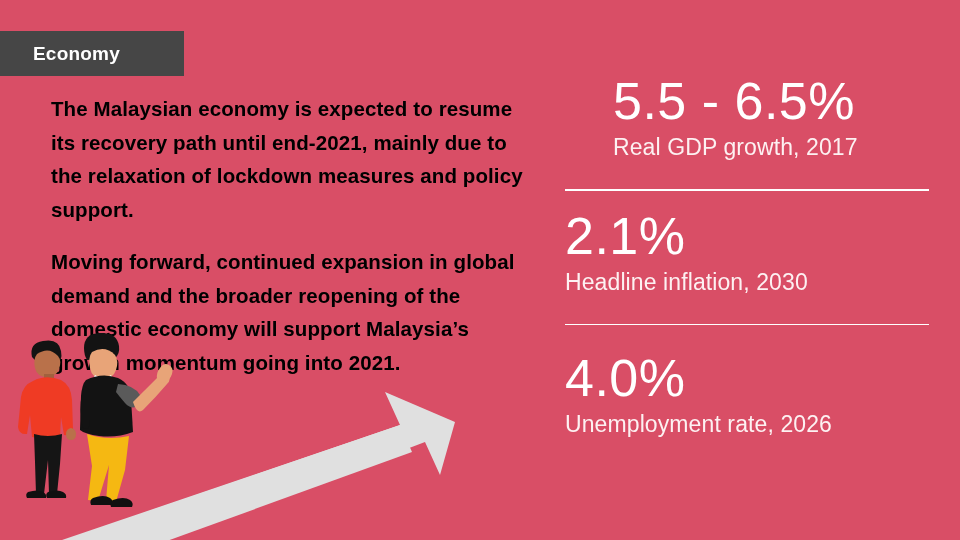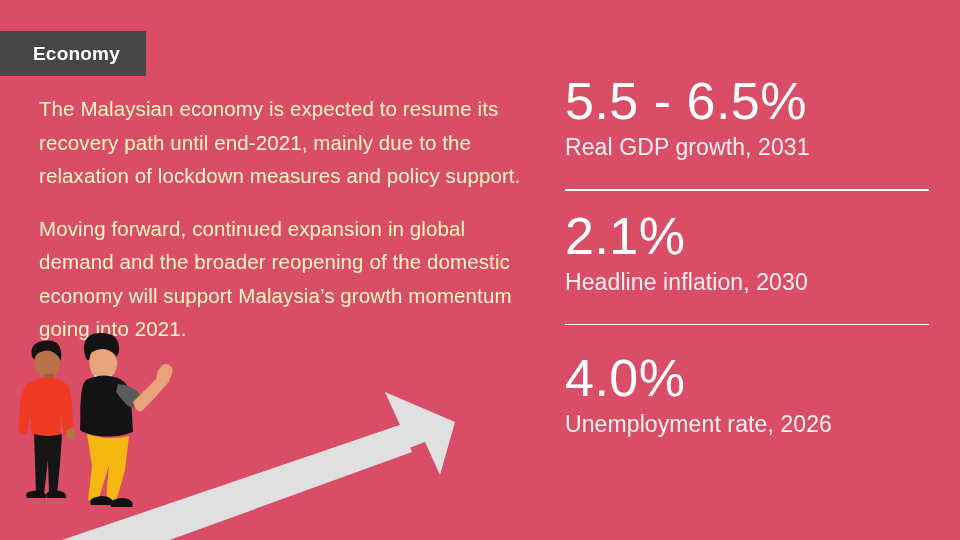--- a/index.html
+++ b/index.html
@@ -18,21 +18,21 @@
     height: 540px;
     background: #d94e66;
     overflow: hidden;
   }
 
   
   #section-tag {
     position: absolute;
     left: 0;
     top: 31px;
-    width: 146px;
+    width: 184px;
     height: 45px;
     background: #464646;
     display: flex;
     align-items: center;
     box-sizing: border-box;
     padding-left: 33px;
   }
   #section-tag .tag-text {
     color: #ffffff;
     font-size: 19px;
@@ -42,25 +42,26 @@
   }
 
   
   #body-copy {
     position: absolute;
     left: 39px;
     top: 92px;
     width: 500px;
   }
   #body-copy p {
-    margin: 0 0 19px 0;
-    color: #fef9c3;
+    margin: 0 0 19px 12px;
+    color: #000000;
     font-size: 20.5px;
     line-height: 33.5px;
     letter-spacing: 0.1px;
+    font-weight: bold;
   }
   #body-copy p:last-child {
     margin-bottom: 0;
   }
 
   
   #illustration {
     position: absolute;
     left: 0;
     top: 330px;
@@ -94,21 +95,21 @@
     letter-spacing: 0.1px;
     margin-top: 2px;
     white-space: nowrap;
   }
   .stat-divider {
     height: 1.6px;
     background: #ffffff;
     width: 364px;
     margin: 0;
   }
-  #stat-0 { margin-bottom: 0px; }
+  #stat-0 { margin-bottom: 0px; margin-left: 48px; }
   #divider-0 { margin-top: 27px; }
   #stat-1 { margin-top: 16px; }
   #divider-1 { margin-top: 27px; }
   #stat-2 { margin-top: 24px; }
 </style>
 </head>
 <body>
 
 <div id="slide">
 
@@ -168,21 +169,21 @@
 
       <path d="M 93 168 q 11 -4 17 0 q 4 3 2 7 l -21 0 q -2 -5 2 -7 Z" fill="#101010"></path>
       <path d="M 113 170 q 11 -4 17 0 q 4 3 2 7 l -21 0 q -2 -5 2 -7 Z" fill="#101010"></path>
     </g>
   </svg>
 
   <div id="stats">
 
     <div class="stat-block" id="stat-0">
       <div class="stat-value">5.5 - 6.5%</div>
-      <div class="stat-label">Real GDP growth, 2031</div>
+      <div class="stat-label">Real GDP growth, 2017</div>
     </div>
 
     <div class="stat-divider" id="divider-0"></div>
 
     <div class="stat-block" id="stat-1">
       <div class="stat-value">2.1%</div>
       <div class="stat-label">Headline inflation, 2030</div>
     </div>
 
     <div class="stat-divider" id="divider-1"></div>

